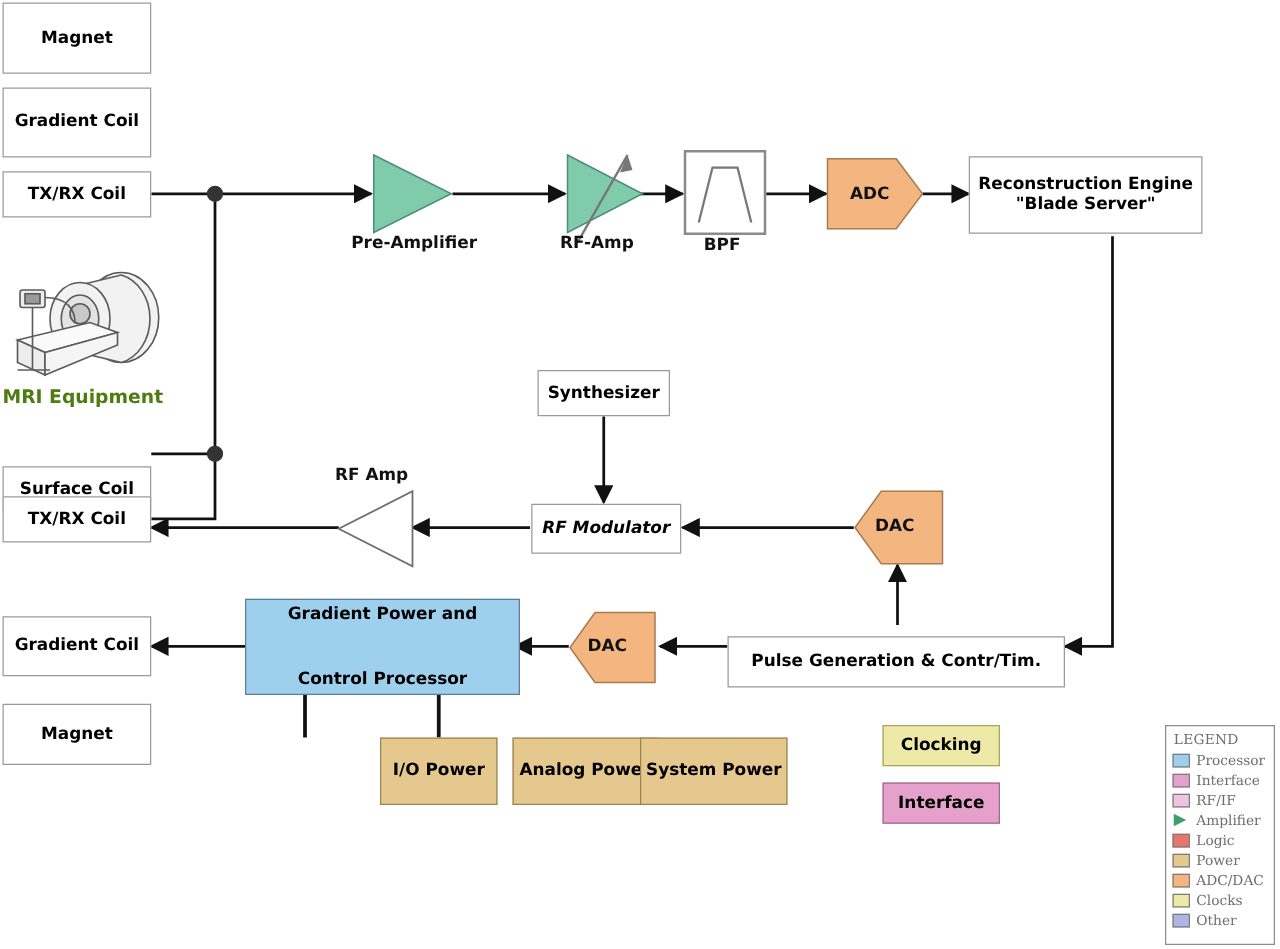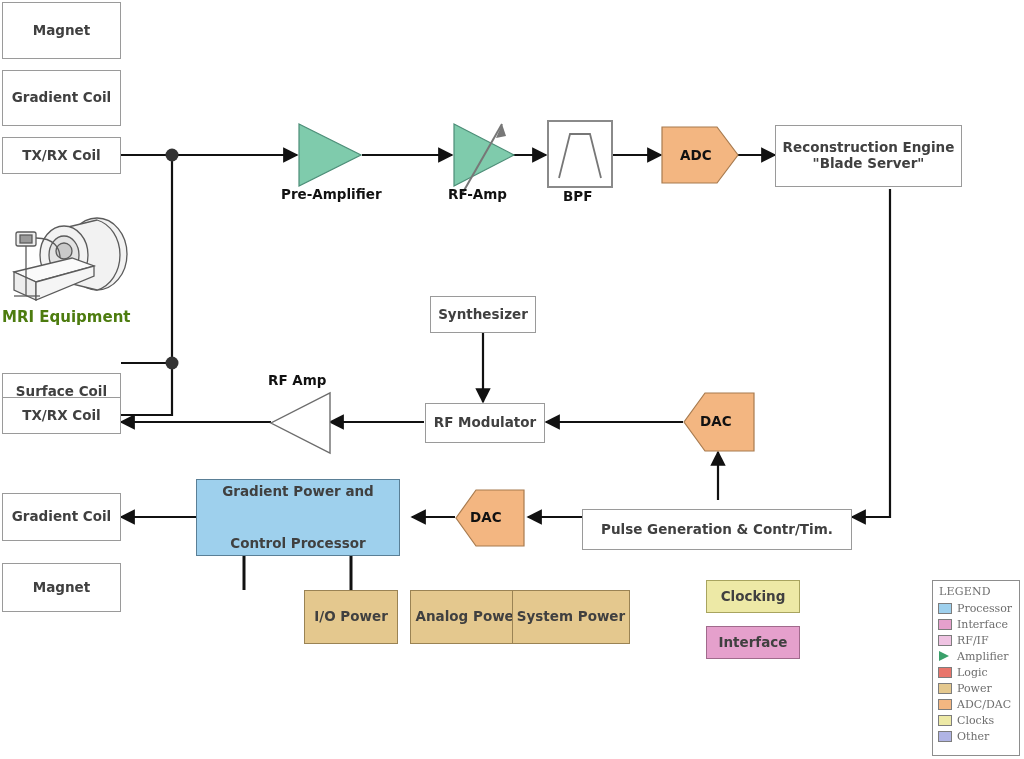--- a/index.html
+++ b/index.html
@@ -11,21 +11,21 @@
     overflow:hidden;
   }
   #stage{position:absolute;left:0;top:0;width:1024px;height:759px;}
   svg.layer{position:absolute;left:0;top:0;width:1024px;height:759px;}
   .node{
     position:absolute;
     box-sizing:border-box;
     display:flex;align-items:center;justify-content:center;
     text-align:center;
     font-weight:bold;
-    color:#404040;
+    color:#000000;
     line-height:1.18;
   }
   .plain-box{
     background:#ffffff;
     border:1px solid #9a9a9a;
     font-size:13.5px;
   }
   .proc-box{
     background:#9ED0ED;
     border:1px solid #5a7f96;
@@ -236,21 +236,21 @@
 
   <div class="node plain-box" style="left:775px;top:125px;width:187px;height:62px;flex-direction:column;">
     <span>Reconstruction Engine</span>
     <span>"Blade Server"</span>
   </div>
 
   <div class="node plain-box" style="left:430px;top:296px;width:106px;height:37px;">
     <span>Synthesizer</span>
   </div>
 
-  <div class="node plain-box" style="left:425px;top:403px;width:120px;height:40px;">
+  <div class="node plain-box" style="left:425px;top:403px;width:120px;height:40px;font-style:italic;">
     <span>RF Modulator</span>
   </div>
 
   <div class="shape-wrap" style="left:683px;top:392px;width:72px;height:60px;">
     <svg width="72" height="60" viewBox="0 0 72 60">
       <polygon points="71,1 71,59 22,59 1,30 22,1" fill="#F3B681" stroke="#a87b4f" stroke-width="1.2"></polygon>
     </svg>
   </div>
   <div class="shape-label" style="left:700px;top:413px;">DAC</div>
 
@@ -265,21 +265,21 @@
     <span>Pulse Generation &amp; Contr/Tim.</span>
   </div>
 
   <div class="shape-wrap" style="left:455px;top:489px;width:70px;height:58px;">
     <svg width="70" height="58" viewBox="0 0 70 58">
       <polygon points="69,1 69,57 21,57 1,29 21,1" fill="#F3B681" stroke="#a87b4f" stroke-width="1.2"></polygon>
     </svg>
   </div>
   <div class="shape-label" style="left:470px;top:509px;">DAC</div>
 
-  <div class="node proc-box" style="left:196px;top:479px;width:204px;height:77px;flex-direction:column;gap:36px;">
+  <div class="node proc-box" style="left:196px;top:479px;width:220px;height:77px;flex-direction:column;gap:36px;">
     <span>Gradient Power and</span>
     <span>Control Processor</span>
   </div>
 
   <div class="node power-box" style="left:304px;top:590px;width:94px;height:54px;">
     <span>I/O Power</span>
   </div>
   <div class="node power-box" style="left:410px;top:590px;width:116px;height:54px;">
     <span>Analog Power</span>
   </div>

